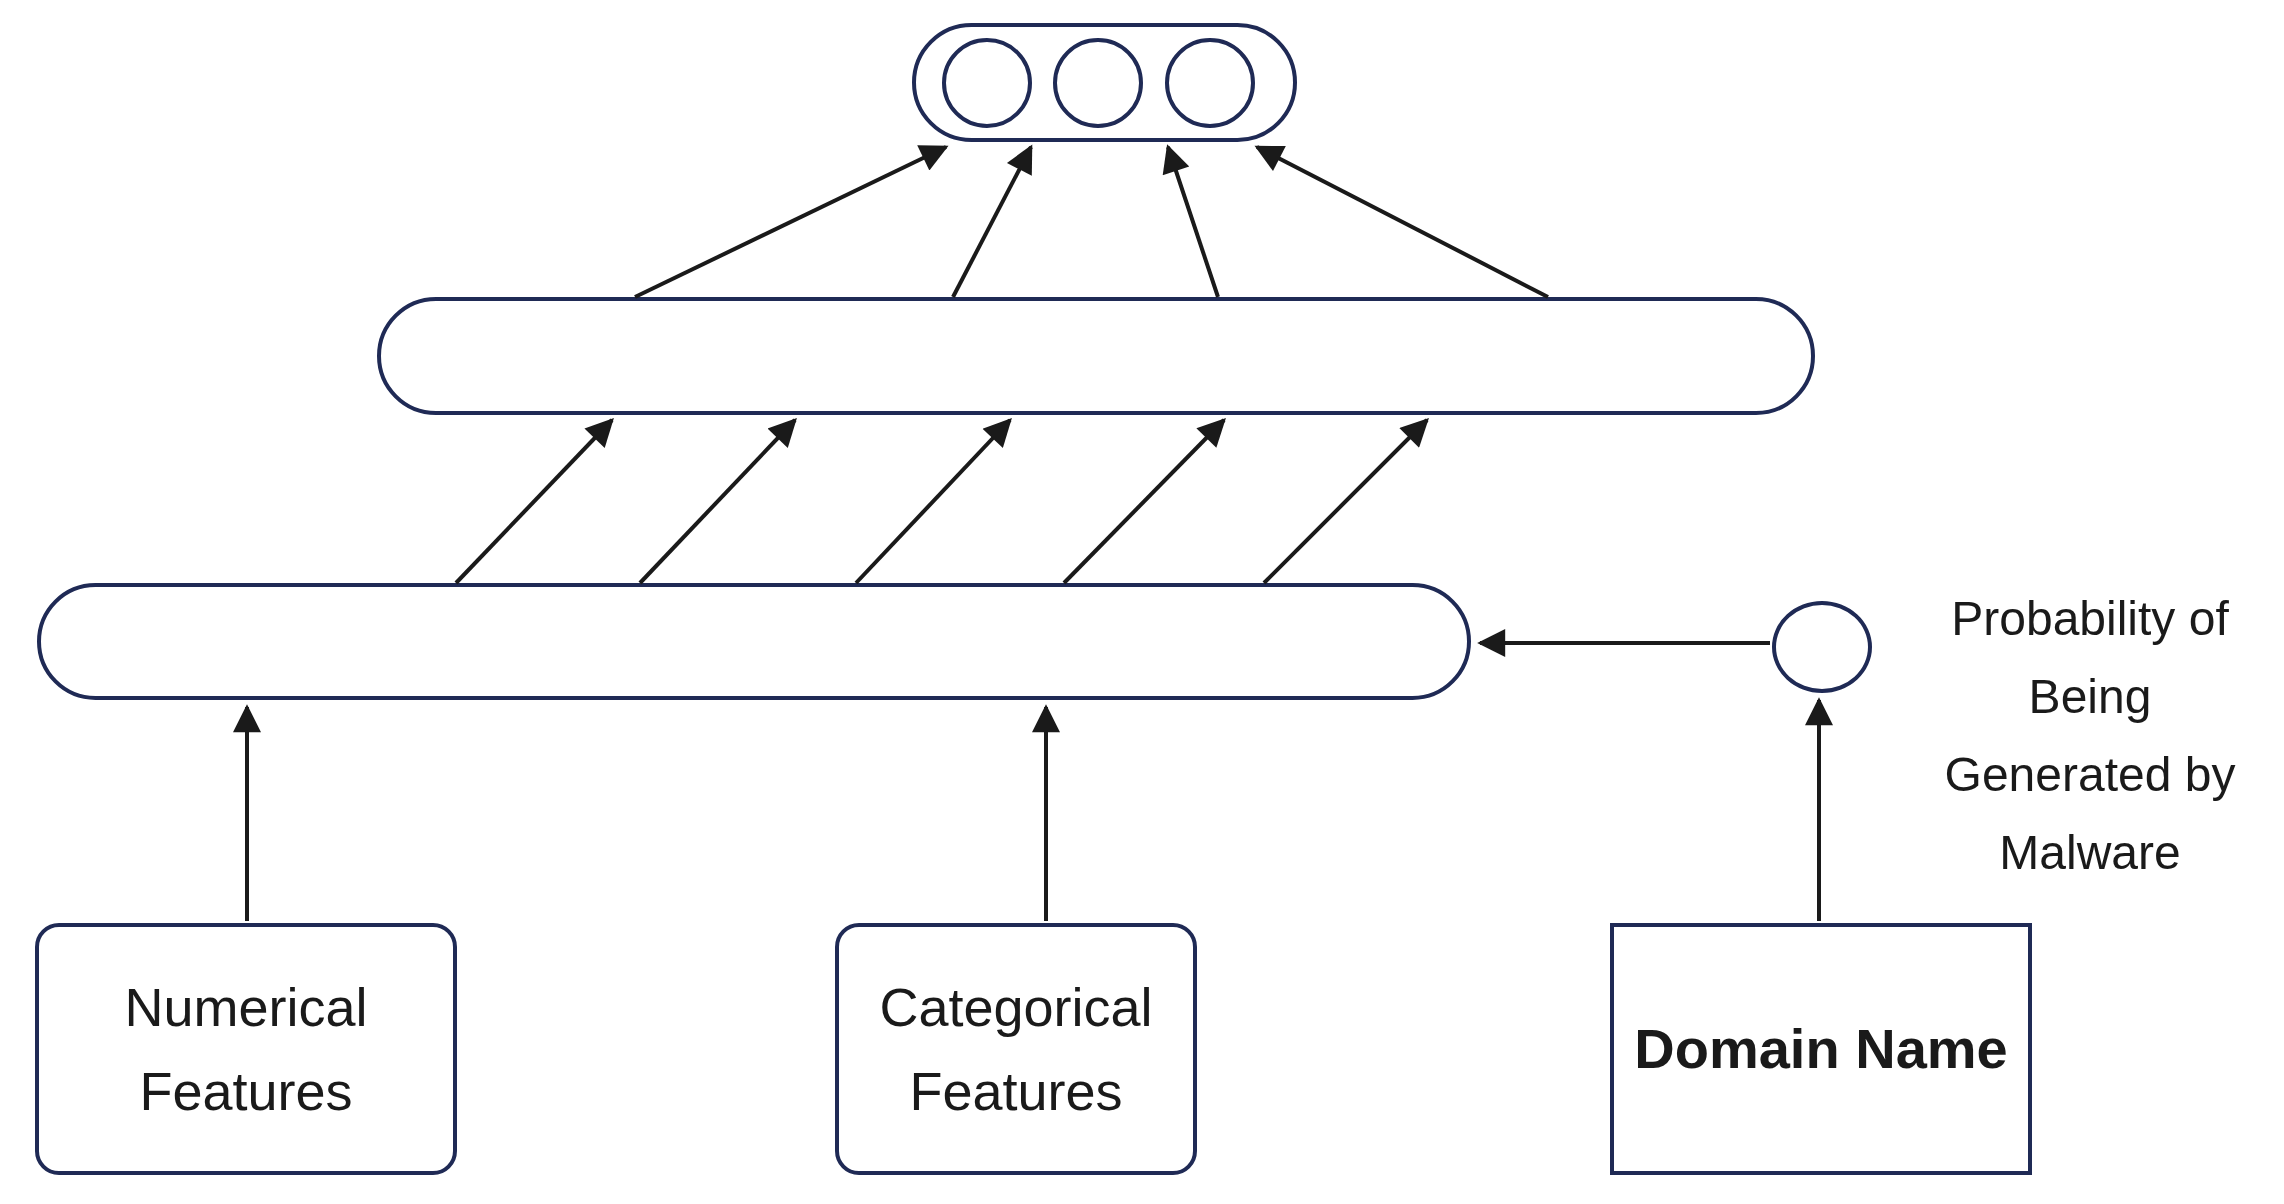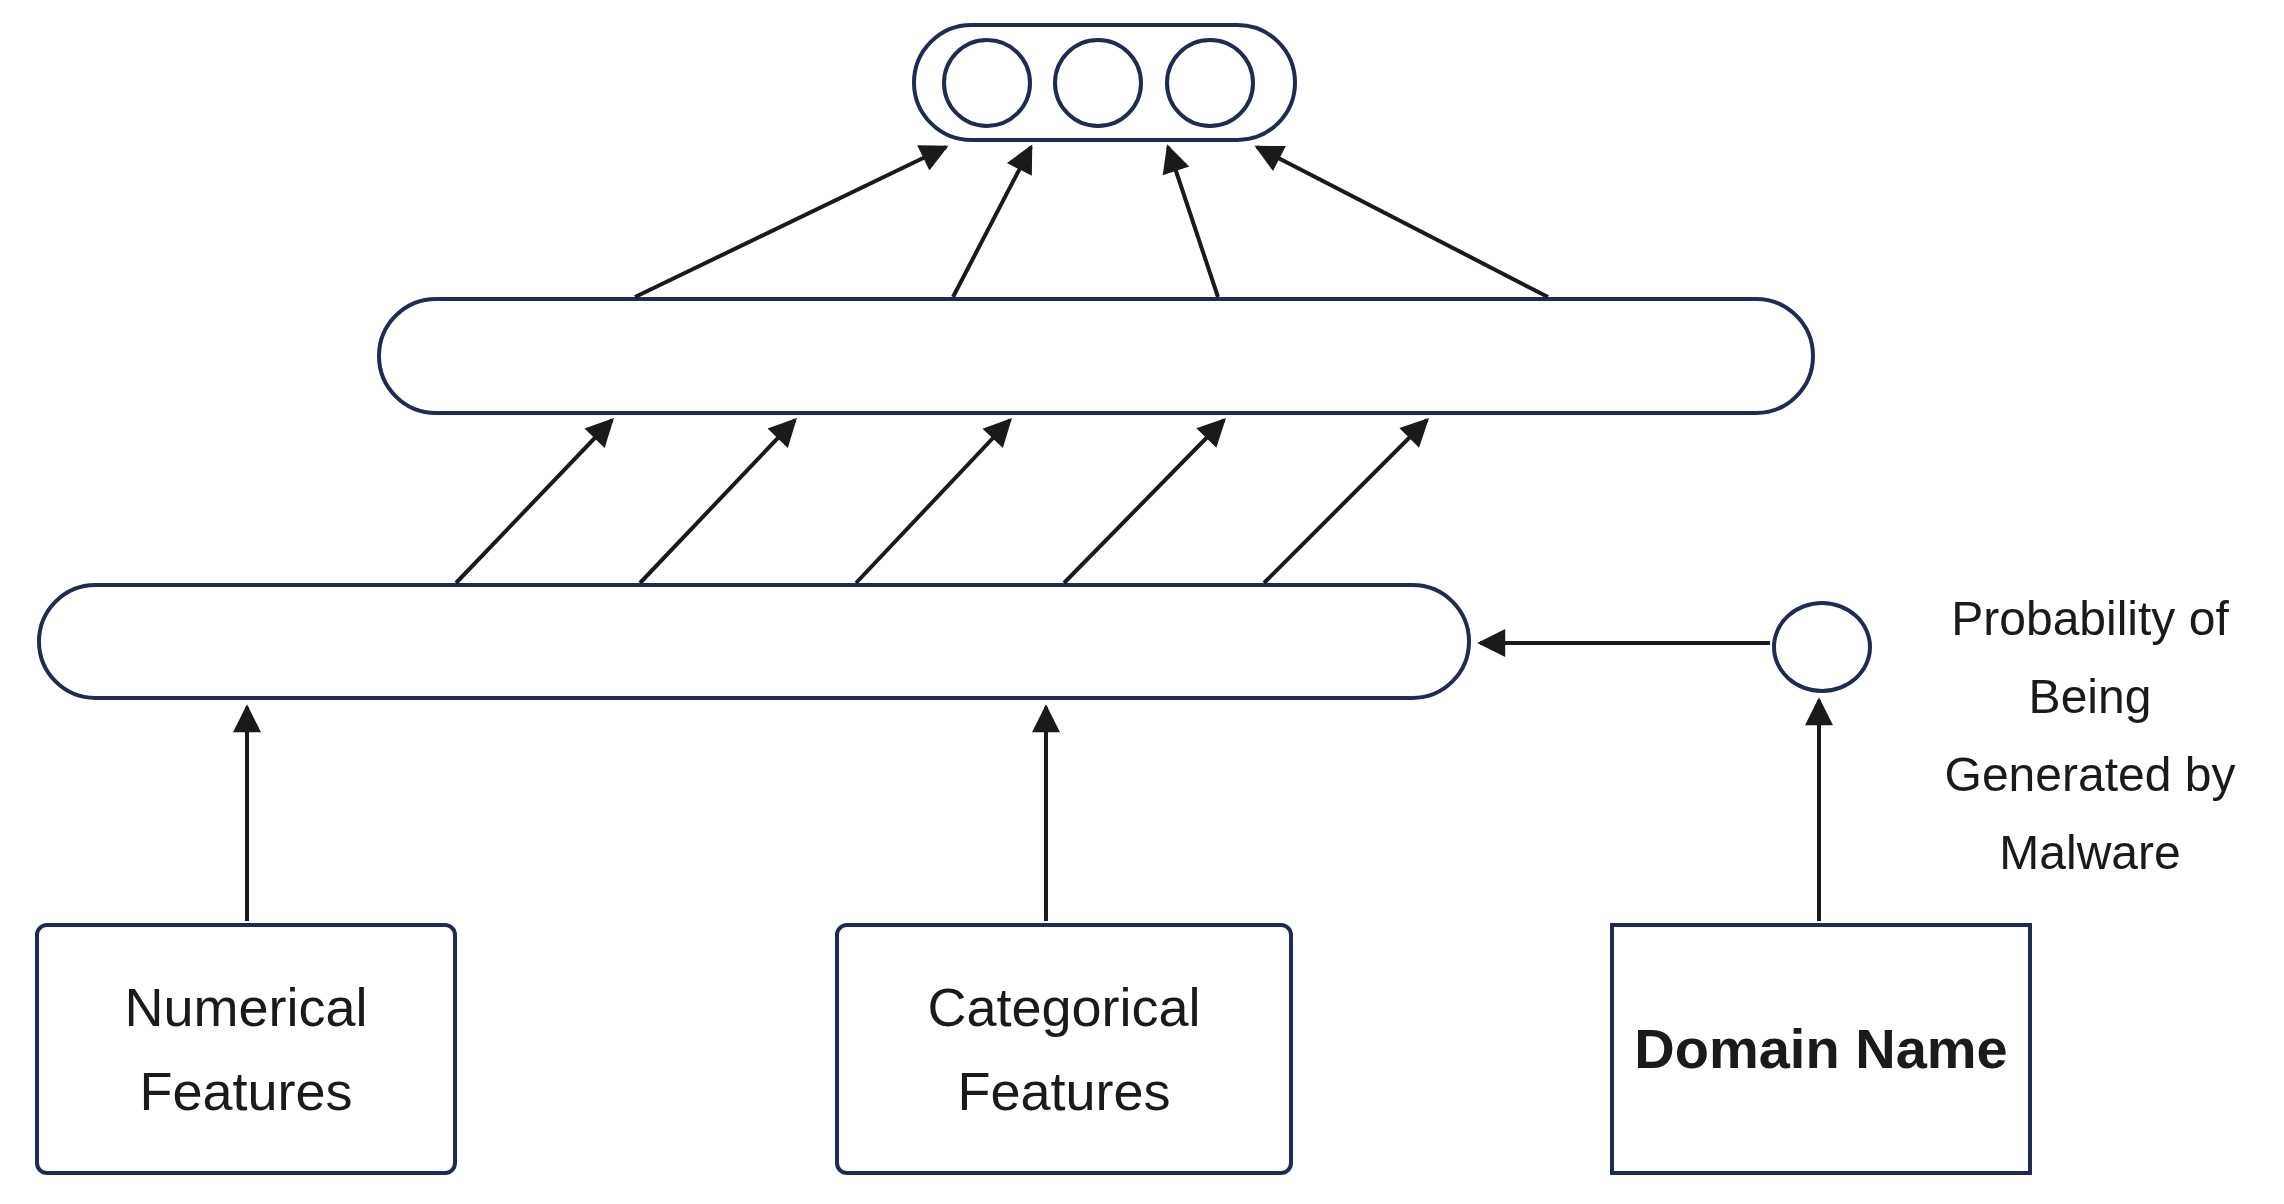--- a/index.html
+++ b/index.html
@@ -23,21 +23,21 @@
   .featurebox {
     display: flex;
     flex-direction: column;
     align-items: center;
     justify-content: center;
     text-align: center;
     font-size: 54px;
     line-height: 84px;
     color: #1a1a1a;
   }
-  .rounded-box { border-radius: 12px; }
+  .rounded-box { border-radius: 24px; }
   .square-box { border-radius: 0; font-weight: bold; }
   #prob-label {
     position: absolute;
     left: 1858px;
     top: 580px;
     width: 464px;
     text-align: center;
     font-size: 48px;
     line-height: 78px;
     color: #1a1a1a;
@@ -68,21 +68,21 @@
 
   <div class="shape pill" style="left:37px; top:583px; width:1434px; height:117px;"></div>
 
   <div class="shape neuron" style="left:1772px; top:601px; width:100px; height:92px;"></div>
 
   <div class="shape featurebox rounded-box" style="left:35px; top:923px; width:422px; height:252px;">
     <div>Numerical</div>
     <div>Features</div>
   </div>
 
-  <div class="shape featurebox rounded-box" style="left:835px; top:923px; width:458px; height:252px;">
+  <div class="shape featurebox rounded-box" style="left:835px; top:923px; width:362px; height:252px;">
     <div>Categorical</div>
     <div>Features</div>
   </div>
 
   <div class="shape featurebox square-box" style="left:1610px; top:923px; width:422px; height:252px; font-size:56px;">
     <div>Domain Name</div>
   </div>
 
   <div id="prob-label">
     <div>Probability of</div>

